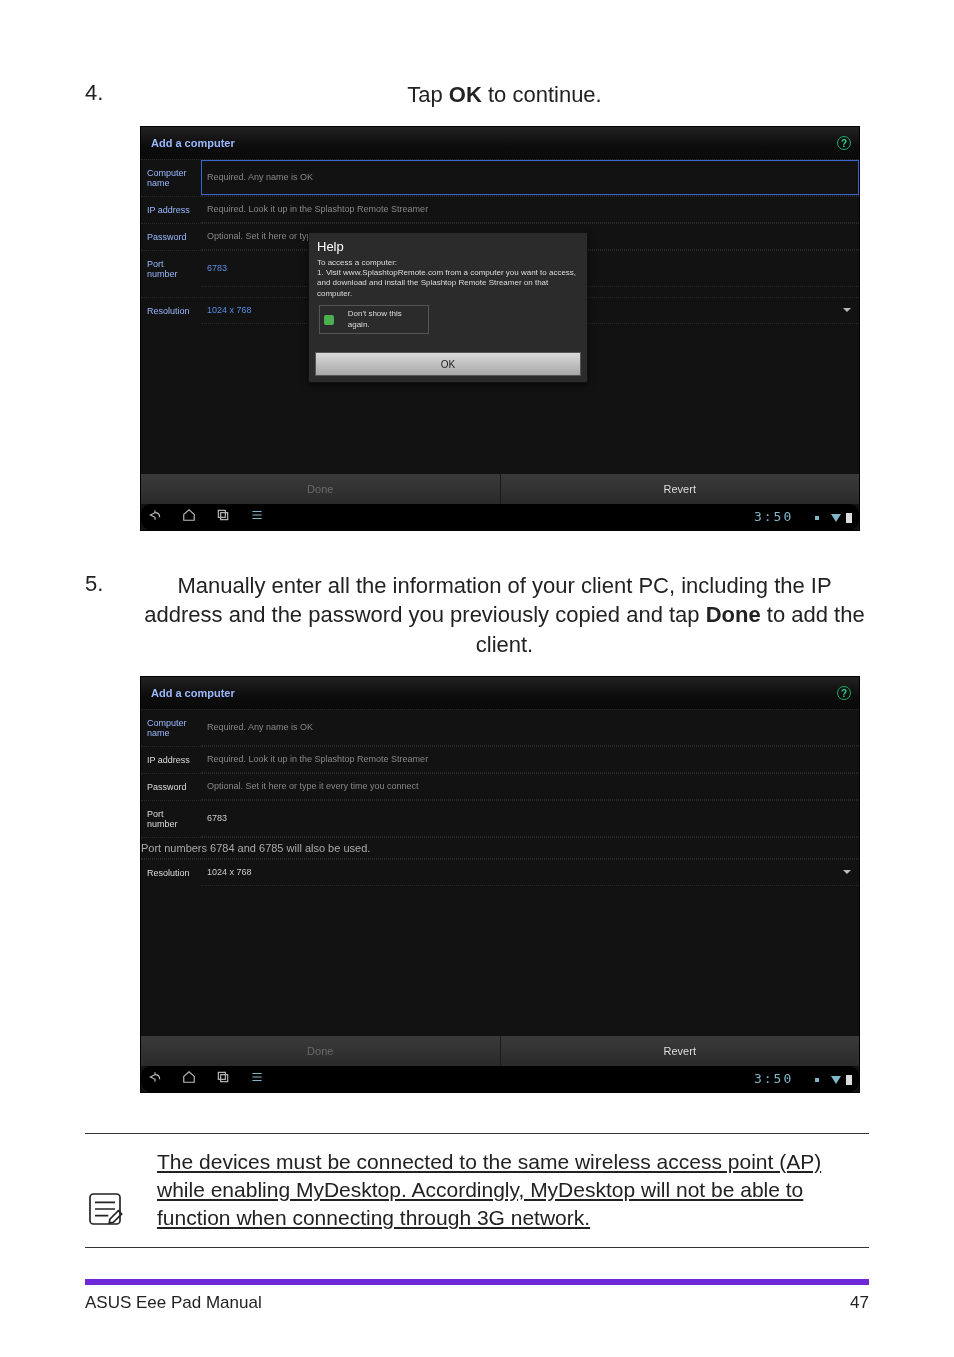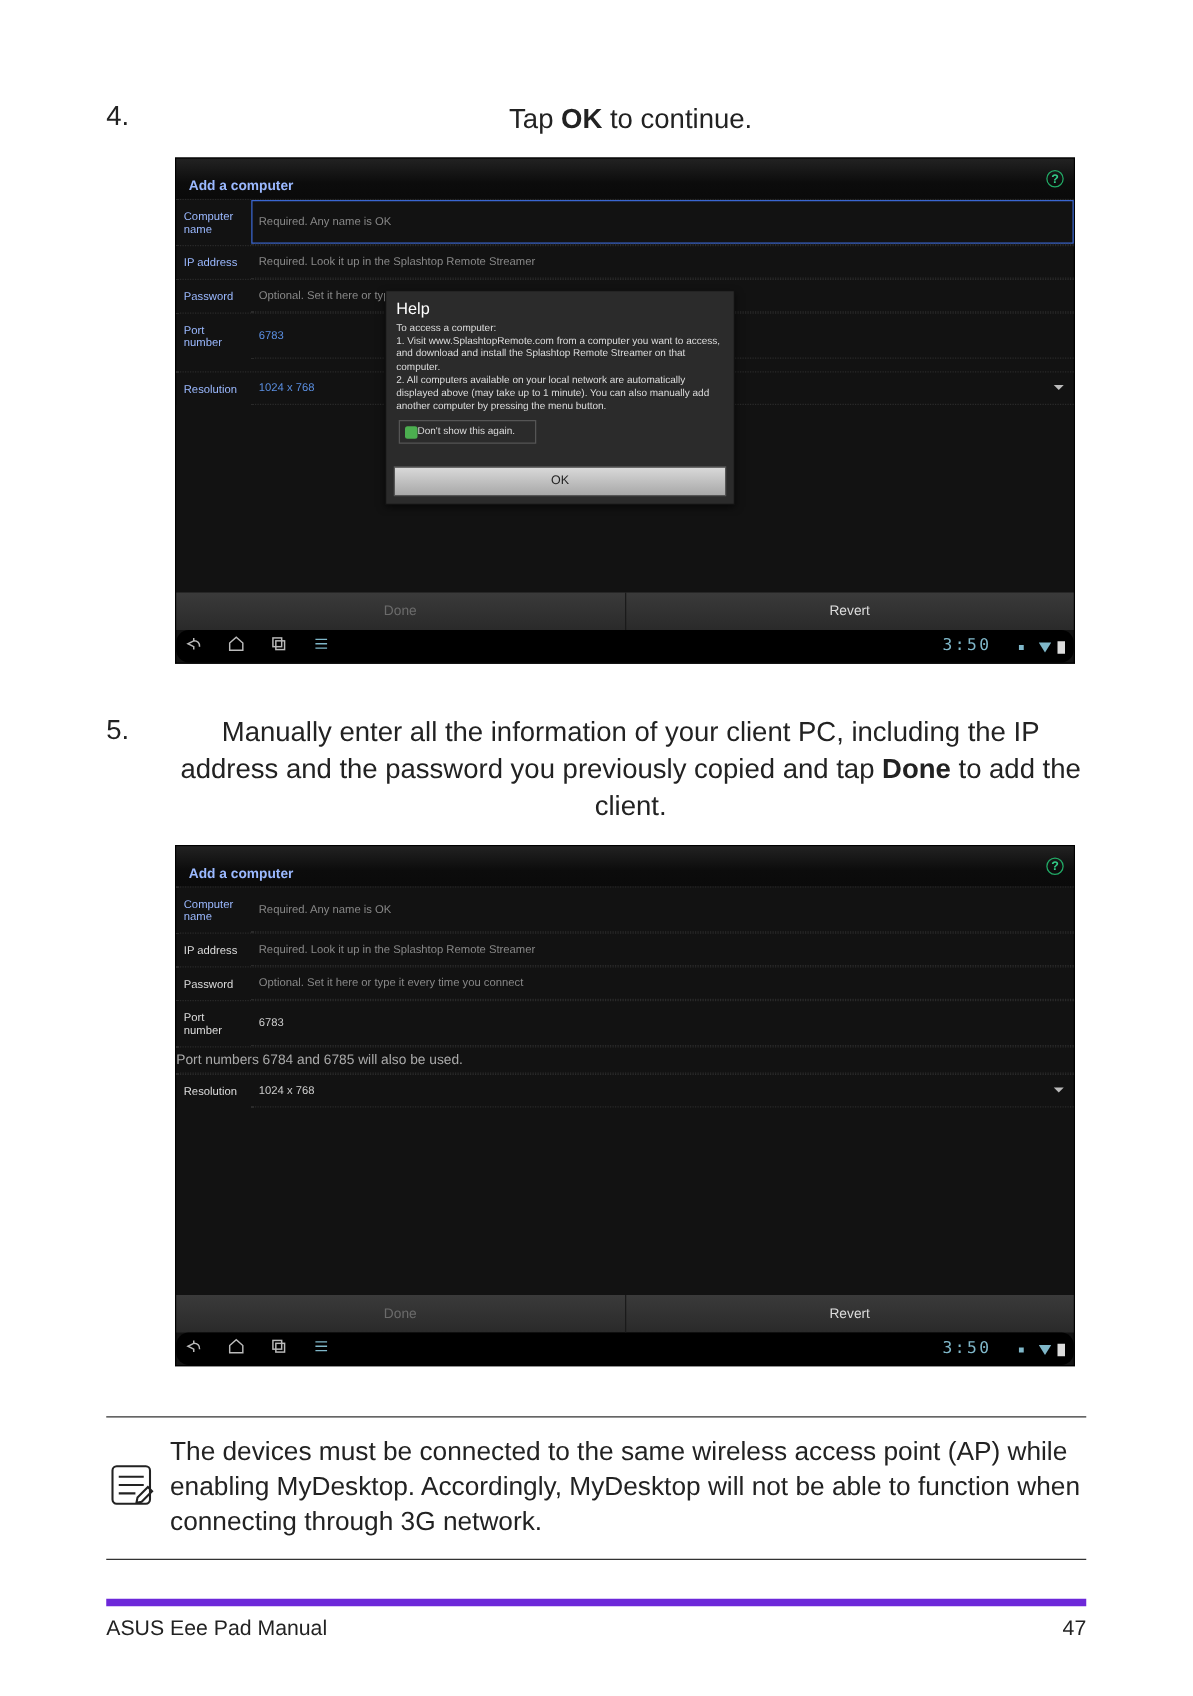--- a/index.html
+++ b/index.html
@@ -30,21 +30,21 @@
     font-family: Arial, sans-serif;
     position: relative;
   }
   .shot-header {
     height: 30px;
     background: linear-gradient(#222, #0c0c0c 60%, #0a0a0a);
     color: #9bb9ff;
     font-size: 11px;
     font-weight: 700;
     display: flex;
-    align-items: flex-start;
+    align-items: center;
     padding: 16px 10px;
     position: relative;
   }
   .shot-header .help-icon {
     position: absolute; right: 8px; top: 50%; transform: translateY(-50%);
     width: 14px; height: 14px; border: 1px solid #2a6; border-radius: 50%;
     color: #3c8; font-size: 10px; line-height: 13px; text-align: center;
   }
   .field-row {
     display: flex;
@@ -92,21 +92,21 @@
     left: 167px; top: 105px;
     width: 280px;
     background: #2b2b2b;
     border: 1px solid #111;
     box-shadow: 0 2px 6px rgba(0,0,0,0.6);
     color: #ddd;
     font-size: 8px;
   }
   .dialog h4 { font-size: 13px; color: #fff; padding: 6px 8px 4px; font-weight: 400; }
   .dialog .body { padding: 0 8px 6px; line-height: 1.3; }
-  .dialog .chk { display:flex; align-items:center; gap:0; margin:6px 2px; border:1px solid #555; padding:3px 4px; width: 110px;}
+  .dialog .chk { display:flex; align-items:center; gap:14px; margin:6px 2px; border:1px solid #555; padding:3px 4px; width: 110px;}
   .dialog .chk .box { width:10px;height:10px;background:#4caf50;border-radius:2px; position:relative;}
   .dialog .ok {
     margin: 6px; height: 24px;
     background: linear-gradient(#d9d9d9,#a8a8a8);
     border:1px solid #555;
     display:flex;align-items:center;justify-content:center;
     font-size:10px;color:#222;
   }
 
   
@@ -115,21 +115,21 @@
     padding: 0 6px; gap: 18px; color: #aaa; font-size: 14px; border-radius: 10px;
   }
   .navbar .glyph { width:16px; text-align:center; fill:#bbb; color:#bbb; }
   .navbar .spacer { flex: 1; }
   .navbar .clock { font-family: monospace; font-size: 13px; letter-spacing: 2px; color:#7fb7c9; margin-right:4px;}
   .navbar .status svg, .navbar .status span { vertical-align: middle; }
 
   
   .note-wrap { margin-top: 40px; }
   .note-rule { border: none; border-top: 1px solid #333; margin: 0; }
-  .note-row { display: flex; padding: 14px 0; gap: 11px; align-items: center;}
+  .note-row { display: flex; padding: 14px 0; gap: 32px; align-items: flex-end; text-decoration: underline;}
   .note-text { font-size: 21px; line-height: 1.35; flex:1; }
 
   
   .footer {
     position: absolute;
     left: 85px; right: 85px; bottom: 44px;
     border-top: 6px solid #6d28d9;
     padding-top: 8px;
     display: flex; justify-content: space-between;
     font-size: 17px;
@@ -218,21 +218,20 @@
             <rect x="1" y="1" width="6" height="10" fill="#ddd"></rect>
           </svg>
       </span>
     </div>
 
     <div class="dialog">
       <h4>Help</h4>
       <div class="body">
         <div>To access a computer:</div>
         <div>1. Visit www.SplashtopRemote.com from a computer you want to access, and download and install the Splashtop Remote Streamer on that computer.</div>
-        <div>2. All computers available on your local network are automatically displayed above (may take up to 1 minute). You can also manually add another computer by pressing the menu button.</div>
         <div class="chk">
           <span class="box"></span>
           <span>Don't show this again.</span>
         </div>
       </div>
       <div class="ok">OK</div>
     </div>
   </div>
 
   <div class="step-row">

